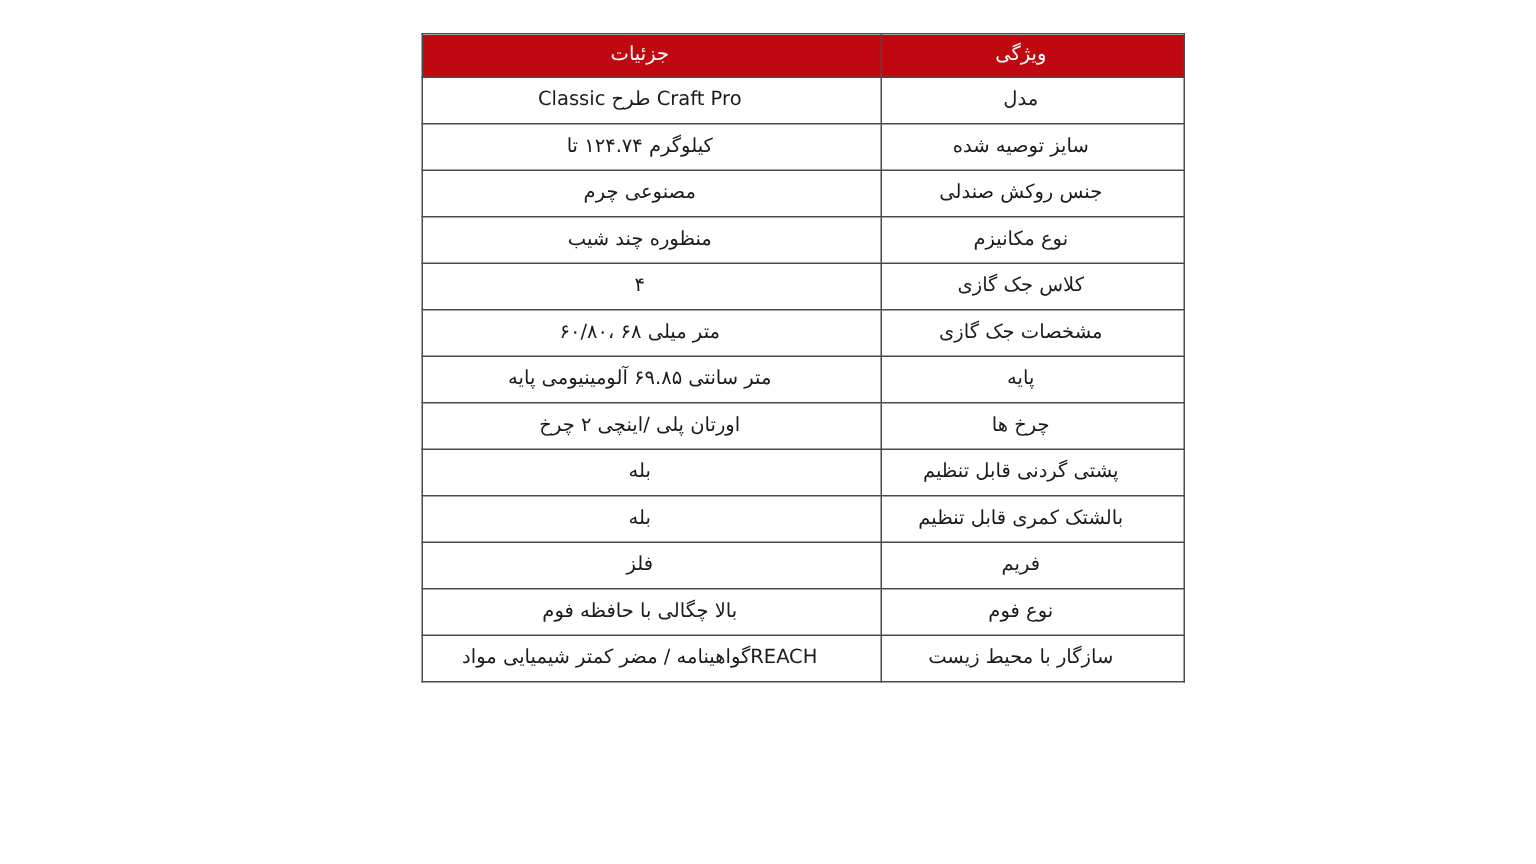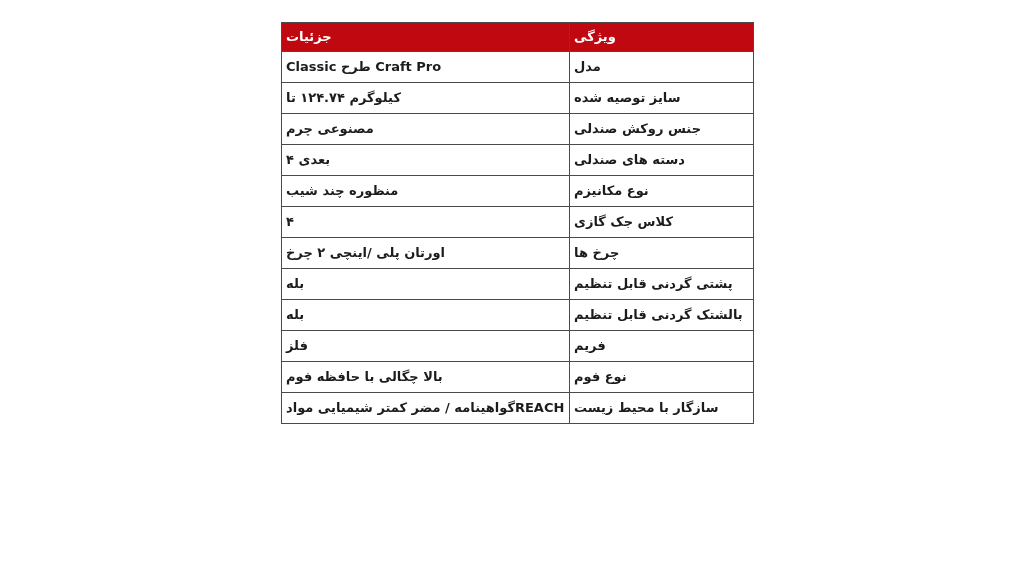--- a/index.html
+++ b/index.html
@@ -13,26 +13,26 @@
   .spec-table{
     position:absolute;
     left:281px;top:22px;
     width:458px;
     border-collapse:collapse;
     table-layout:fixed;
   }
   .spec-table td,.spec-table th{
     border:1px solid #4a4a4a;
     direction:rtl;
-    text-align:left;
+    text-align:center;
     vertical-align:middle;
-    padding:0 2px 0 4px;
+    padding:0 20px 0 4px;
     font-size:13px;
     color:#1c1c1c;
-    font-weight:bold;
+    font-weight:normal;
     white-space:nowrap;
     overflow:hidden;
     height:30px;
     line-height:1.1;
   }
   .spec-table .col-details{width:281px;}
   .spec-table .col-feature{width:177px;}
   .spec-table thead th{
     background:#c00810;
     color:#ffffff;
@@ -57,42 +57,46 @@
     </tr>
     <tr>
       <td class="col-details">کیلوگرم ۱۲۴.۷۴ تا</td>
       <td class="col-feature">سایز توصیه شده</td>
     </tr>
     <tr>
       <td class="col-details">مصنوعی چرم</td>
       <td class="col-feature">جنس روکش صندلی</td>
     </tr>
     <tr>
-      <td class="col-details">بعدی ۴</td>
-      <td class="col-feature">دسته های صندلی</td>
-    </tr>
-    <tr>
       <td class="col-details">منظوره چند شیب</td>
       <td class="col-feature">نوع مکانیزم</td>
     </tr>
     <tr>
       <td class="col-details">۴</td>
       <td class="col-feature">کلاس جک گازی</td>
+    </tr>
+    <tr>
+      <td class="col-details">متر میلی ۶۸ ،۶۰/۸۰</td>
+      <td class="col-feature">مشخصات جک گازی</td>
+    </tr>
+    <tr>
+      <td class="col-details">متر سانتی ۶۹.۸۵ آلومینیومی پایه</td>
+      <td class="col-feature">پایه</td>
     </tr>
     <tr>
       <td class="col-details">اورتان پلی /اینچی ۲ چرخ</td>
       <td class="col-feature">چرخ ها</td>
     </tr>
     <tr>
       <td class="col-details">بله</td>
       <td class="col-feature">پشتی گردنی قابل تنظیم</td>
     </tr>
     <tr>
       <td class="col-details">بله</td>
-      <td class="col-feature">بالشتک گردنی قابل تنظیم</td>
+      <td class="col-feature">بالشتک کمری قابل تنظیم</td>
     </tr>
     <tr>
       <td class="col-details">فلز</td>
       <td class="col-feature">فریم</td>
     </tr>
     <tr>
       <td class="col-details">بالا چگالی با حافظه فوم</td>
       <td class="col-feature">نوع فوم</td>
     </tr>
     <tr>

